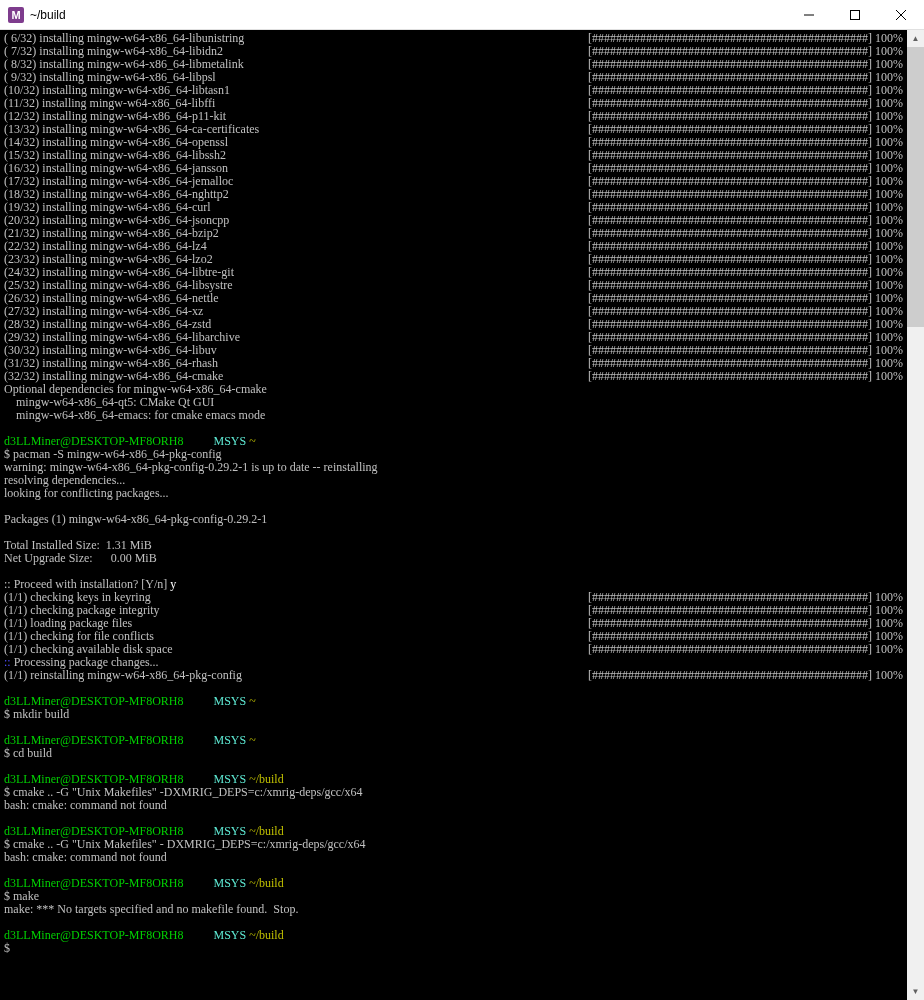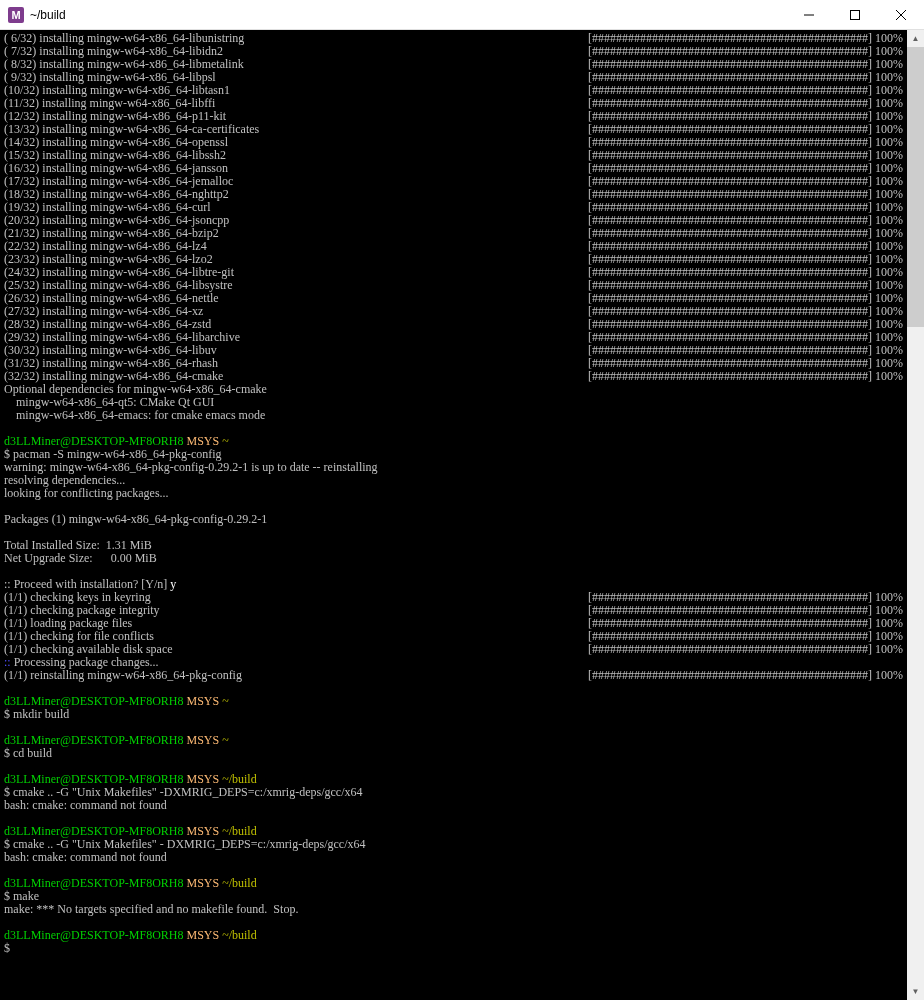--- a/index.html
+++ b/index.html
@@ -81,21 +81,21 @@
     left: 0; right: 0;
     top: 17px;
     height: 280px;
     background: #cdcdcd;
   }
 
   .row { display: flex; justify-content: space-between; }
   .row .left { }
   .row .right { }
   .green { color: #00d000; }
-  .magenta { color: #fdba74; }
+  .magenta { color: #5eead4; margin-left: 27px; }
   .yellow { color: #c0c000; }
   .white { color: #ffffff; }
   .gray { color: #c0c0c0; }
   .blue { color: #5050ff; }
 </style>
 </head>
 <body>
 
 <div class="titlebar">
   <div class="appicon">M</div>

